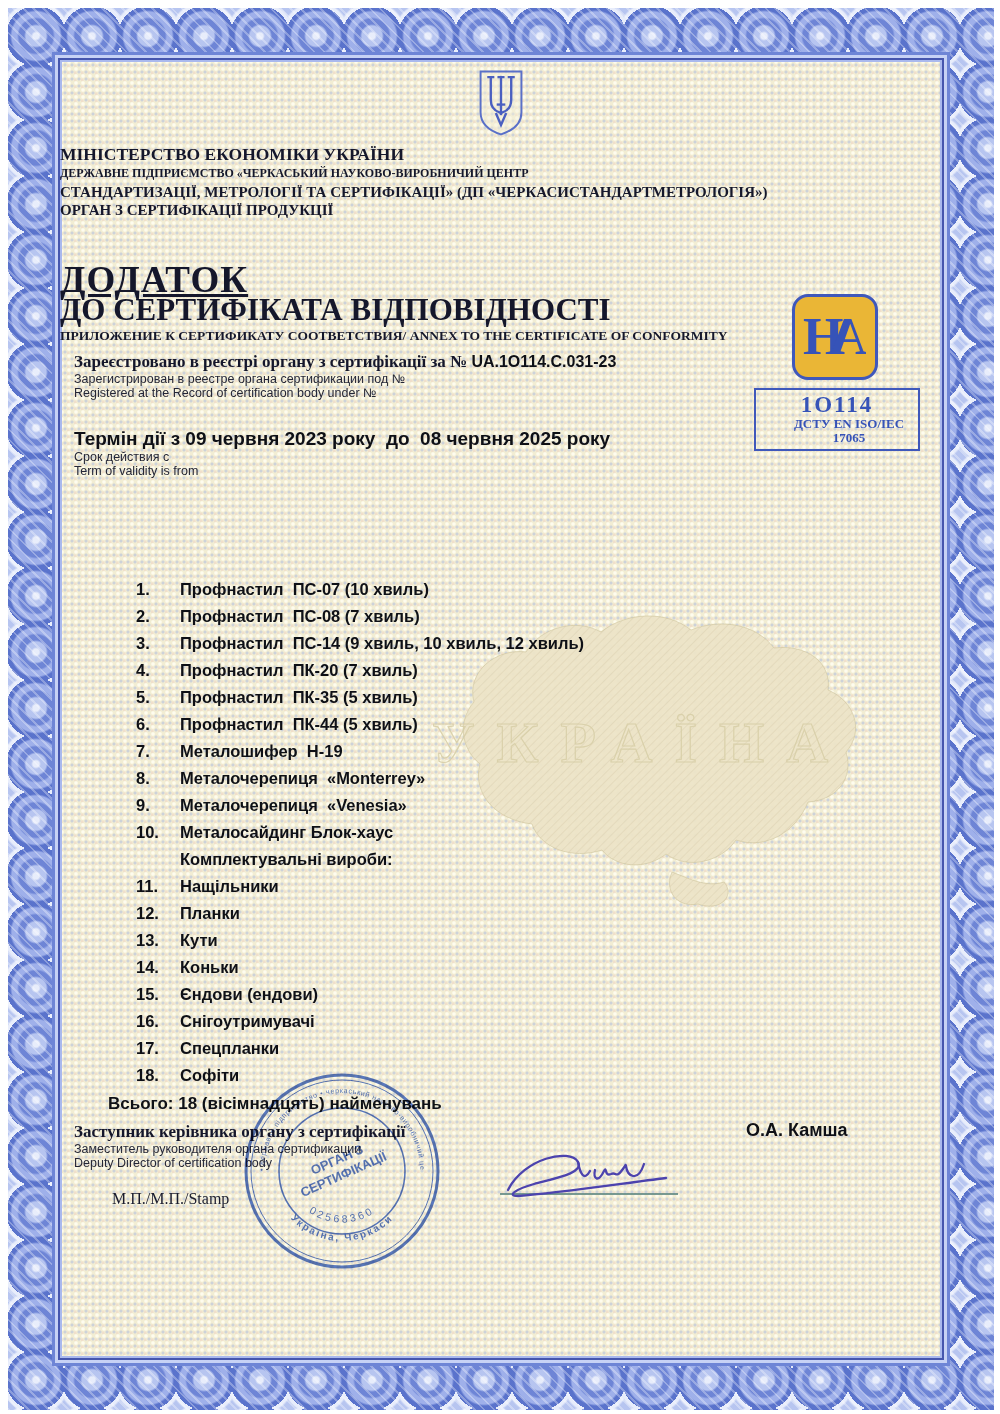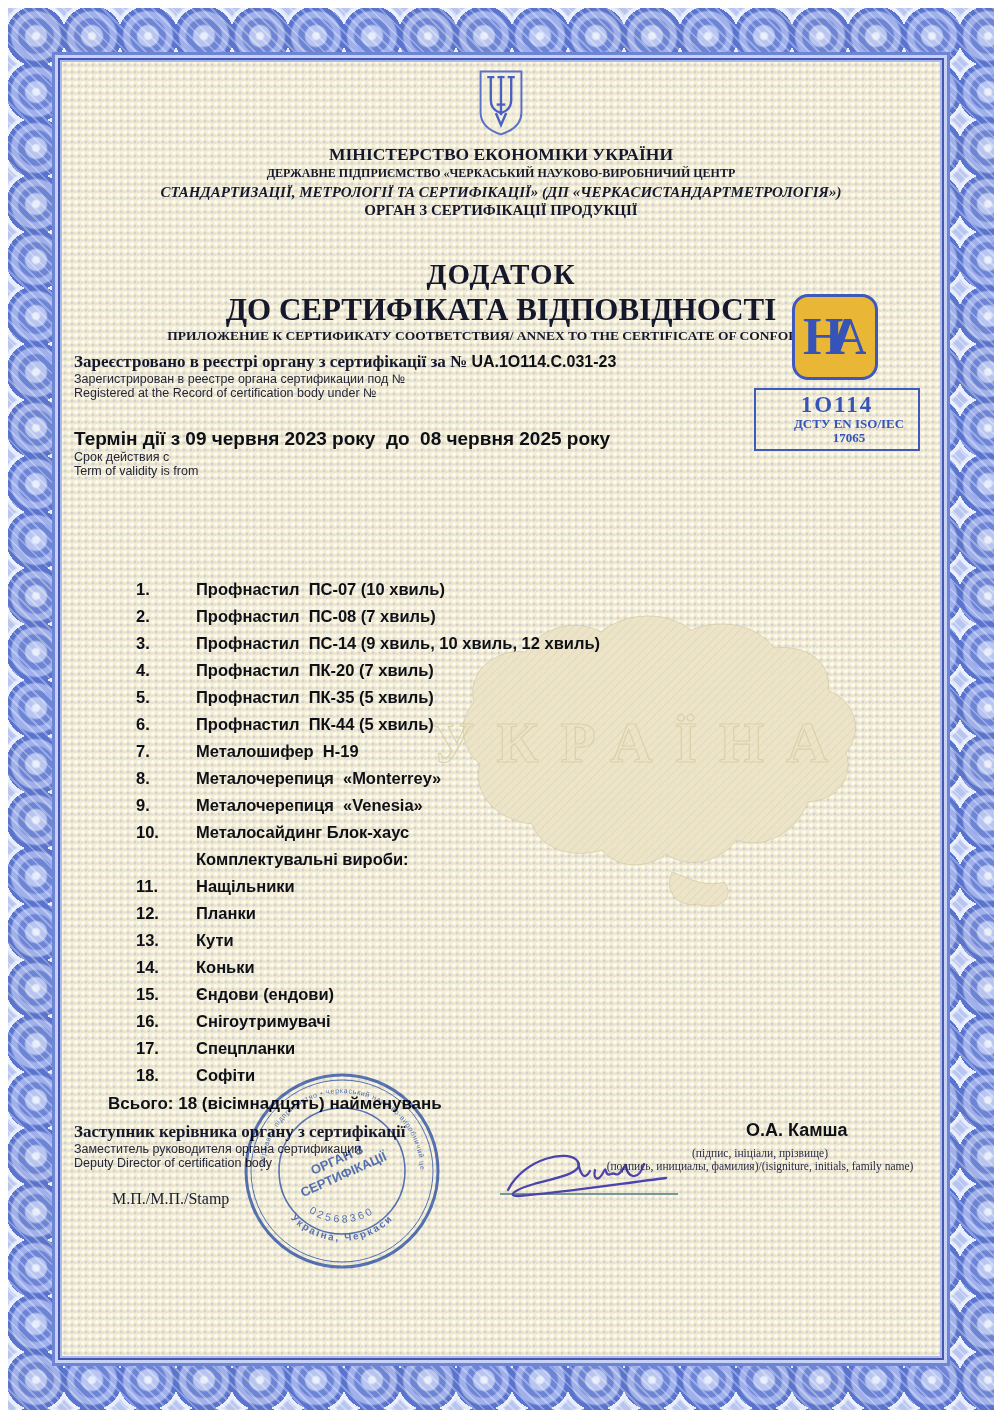--- a/index.html
+++ b/index.html
@@ -17,32 +17,32 @@
     border:2px solid #4656ae;
     box-shadow:0 0 0 3px #c7d2f5, 0 0 0 6px #6e85d6, inset 0 0 0 2px #aab9ee;
     background-color:#f2edd3;
     background-image:
       radial-gradient(circle at 2px 2px, rgba(255,253,240,.95) 1.2px, transparent 2.3px),
       radial-gradient(circle at 5px 5px, rgba(150,170,225,.40) 1px, transparent 2px),
       radial-gradient(circle at 1px 6px, rgba(235,160,170,.18) 1px, transparent 2px);
     background-size:7px 7px;
   }
   .abs{position:absolute;}
-  .ctr{left:0; right:0; text-align:center;}
+  .ctr{left:0; right:0; text-align:left;}
   .serifB{font-family:"Liberation Serif", serif; font-weight:bold; color:#15172b;}
   .sansB{font-family:"Liberation Sans", sans-serif; font-weight:bold; color:#0e1016;}
   .small{font-family:Liberation Sans, sans-serif; font-weight:normal; color:#242636; font-size:12.5px; line-height:14px;}
   .keep-ws{white-space:pre-wrap;}
 
   .org-line1{top:84px; font-size:17.5px;}
   .org-line2{top:106px; font-size:12px;}
-  .org-line3{top:124px; font-size:15px;font-style:italic;}
+  .org-line3{top:124px; font-size:15px;}
   .org-line4{top:142px; font-size:15px;}
 
-  .title1{top:198px; font-size:29px; letter-spacing:1px;}
+  .title1{top:198px; font-size:37px; letter-spacing:1px;text-decoration:underline;}
   .title2{top:232px; font-size:31px;}
   .subtitle{top:268px; font-size:13.5px;}
 
   .reg{left:14px; top:292px;}
   .reg .main{font-size:17px;}
   .reg .num{font-family:"Liberation Sans", sans-serif; font-size:16px;}
 
   .badge-mark{left:732px; top:234px; width:80px; height:80px; border-radius:16px;
     display:flex; align-items:center; justify-content:center;}
   .mark-glyphs{font-family:"Liberation Serif", serif; font-weight:bold; font-size:52px; line-height:1; display:flex;}
@@ -52,21 +52,21 @@
   .badge-std{font-size:13px; line-height:14px;}
 
   .validity{left:14px; top:368px;}
   .validity .main{font-size:19px; font-family:"Liberation Sans", sans-serif;}
 
   .product{left:14px; top:450px; font-size:16.5px; line-height:26px;}
 
   .items{left:76px; top:516px; font-size:16.5px; line-height:27px;}
   .items .row{display:flex;}
   .items .num{width:44px; flex:none;}
-  .items .txt{white-space:pre-wrap;padding-left:16px;}
+  .items .txt{white-space:pre-wrap;}
 
   .total{left:48px; top:1034px; font-size:17px;}
 
   .sign-role{left:14px; top:1062px;}
   .sign-role .role{font-size:17px;}
   .mp{left:52px; top:1130px; font-size:16px; color:#1a1c2e;}
 
   .sig-line{left:438px; top:1086px; width:228px; height:56px;}
   .name{left:686px; top:1060px; font-size:18px;}
   .captions{left:500px; top:1087px; width:400px; text-align:center;}
@@ -252,24 +252,20 @@
     <svg class="abs sig-line" viewBox="0 0 228 56">
       <line x1="2" y1="48" x2="180" y2="48" stroke="#4e7d7a" stroke-width="1.6"></line>
       <g fill="none" stroke="#4c43ae" stroke-width="2.3" stroke-linecap="round">
         <path d="M10 44 C 26 12, 72 2, 80 16 C 86 27, 58 32, 36 38 C 18 43, 8 50, 20 50 C 60 47, 120 38, 168 32"></path>
         <path d="M80 16 C 82 27, 86 36, 92 25"></path>
         <path d="M97 24 C 95 33, 100 37, 106 25 C 109 19, 106 31, 113 28 C 119 25, 117 35, 127 20 C 129 15, 126 28, 135 30 C 140 31, 144 24, 146 18"></path>
       </g>
     </svg>
 
     <div class="abs name sansB">О.А. Камша</div>
-    <div class="abs captions">
-      <div>(підпис, ініціали, прізвище)</div>
-      <div>(подпись, инициалы, фамилия)/(isigniture, initials, family name)</div>
-    </div>
 
     <svg class="abs stamp" viewBox="0 0 200 200">
       <defs>
         <path id="arcTop" d="M 100,100 m -78,0 a 78,78 0 1 1 156,0"></path>
         <path id="arcBot" d="M 30,100 a 70,70 0 0 0 140,0"></path>
         <path id="arcNum" d="M 45,112 a 58,58 0 0 0 110,0"></path>
       </defs>
       <circle cx="100" cy="100" r="96" fill="none" stroke="#3d63c5" stroke-width="3"></circle>
       <circle cx="100" cy="100" r="91" fill="none" stroke="#3d63c5" stroke-width="1"></circle>
       <circle cx="100" cy="100" r="63" fill="none" stroke="#3d63c5" stroke-width="1.6"></circle>

